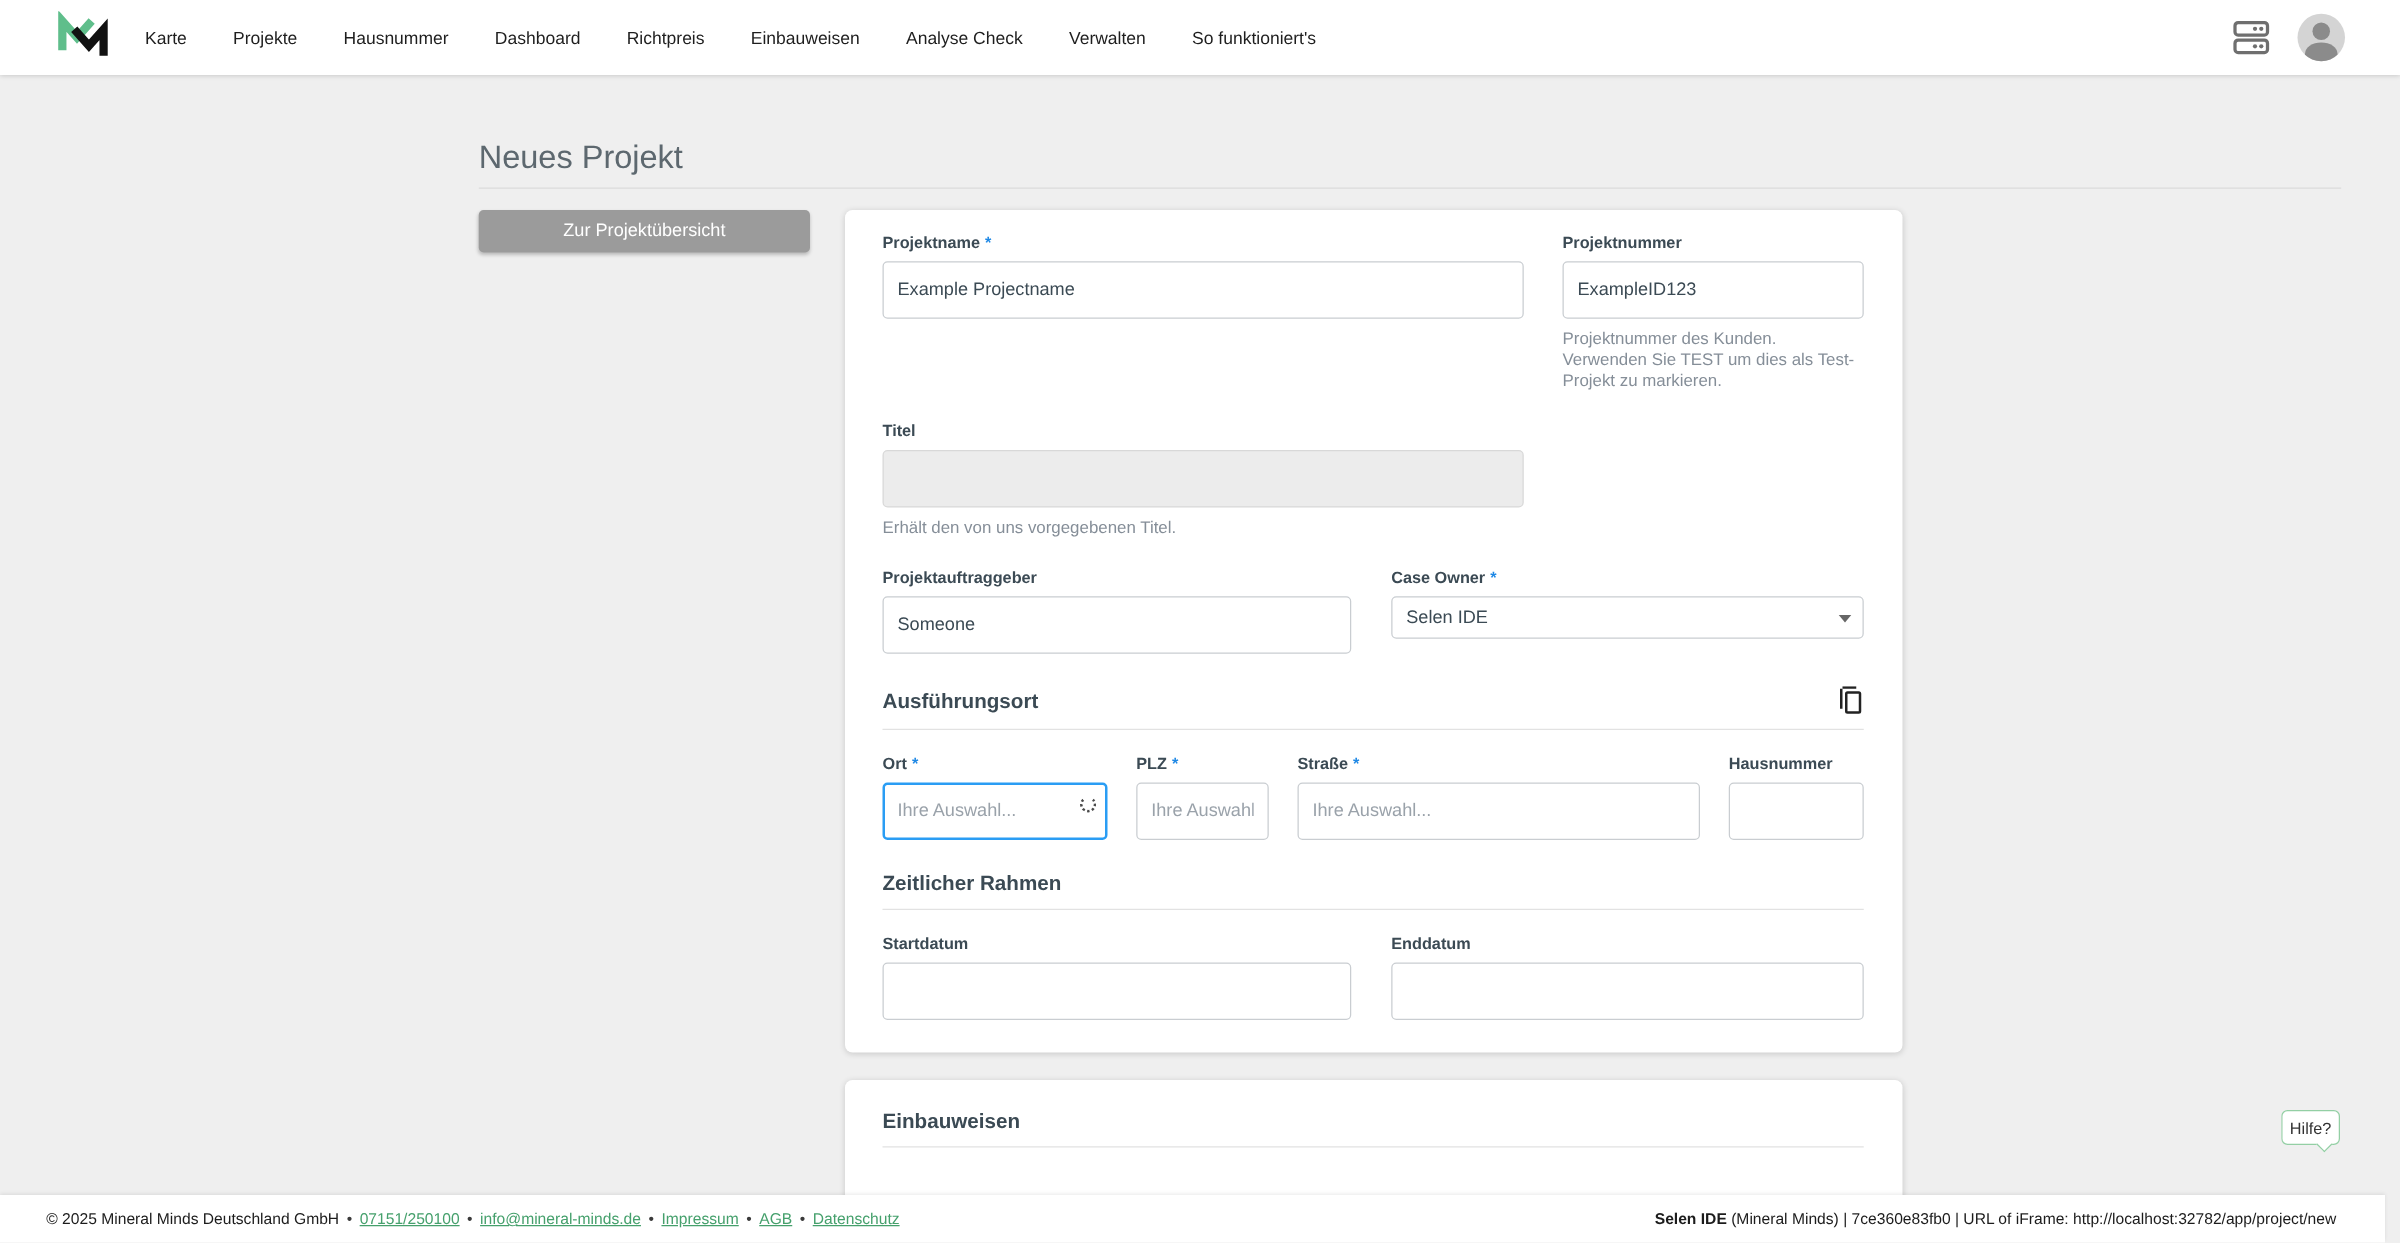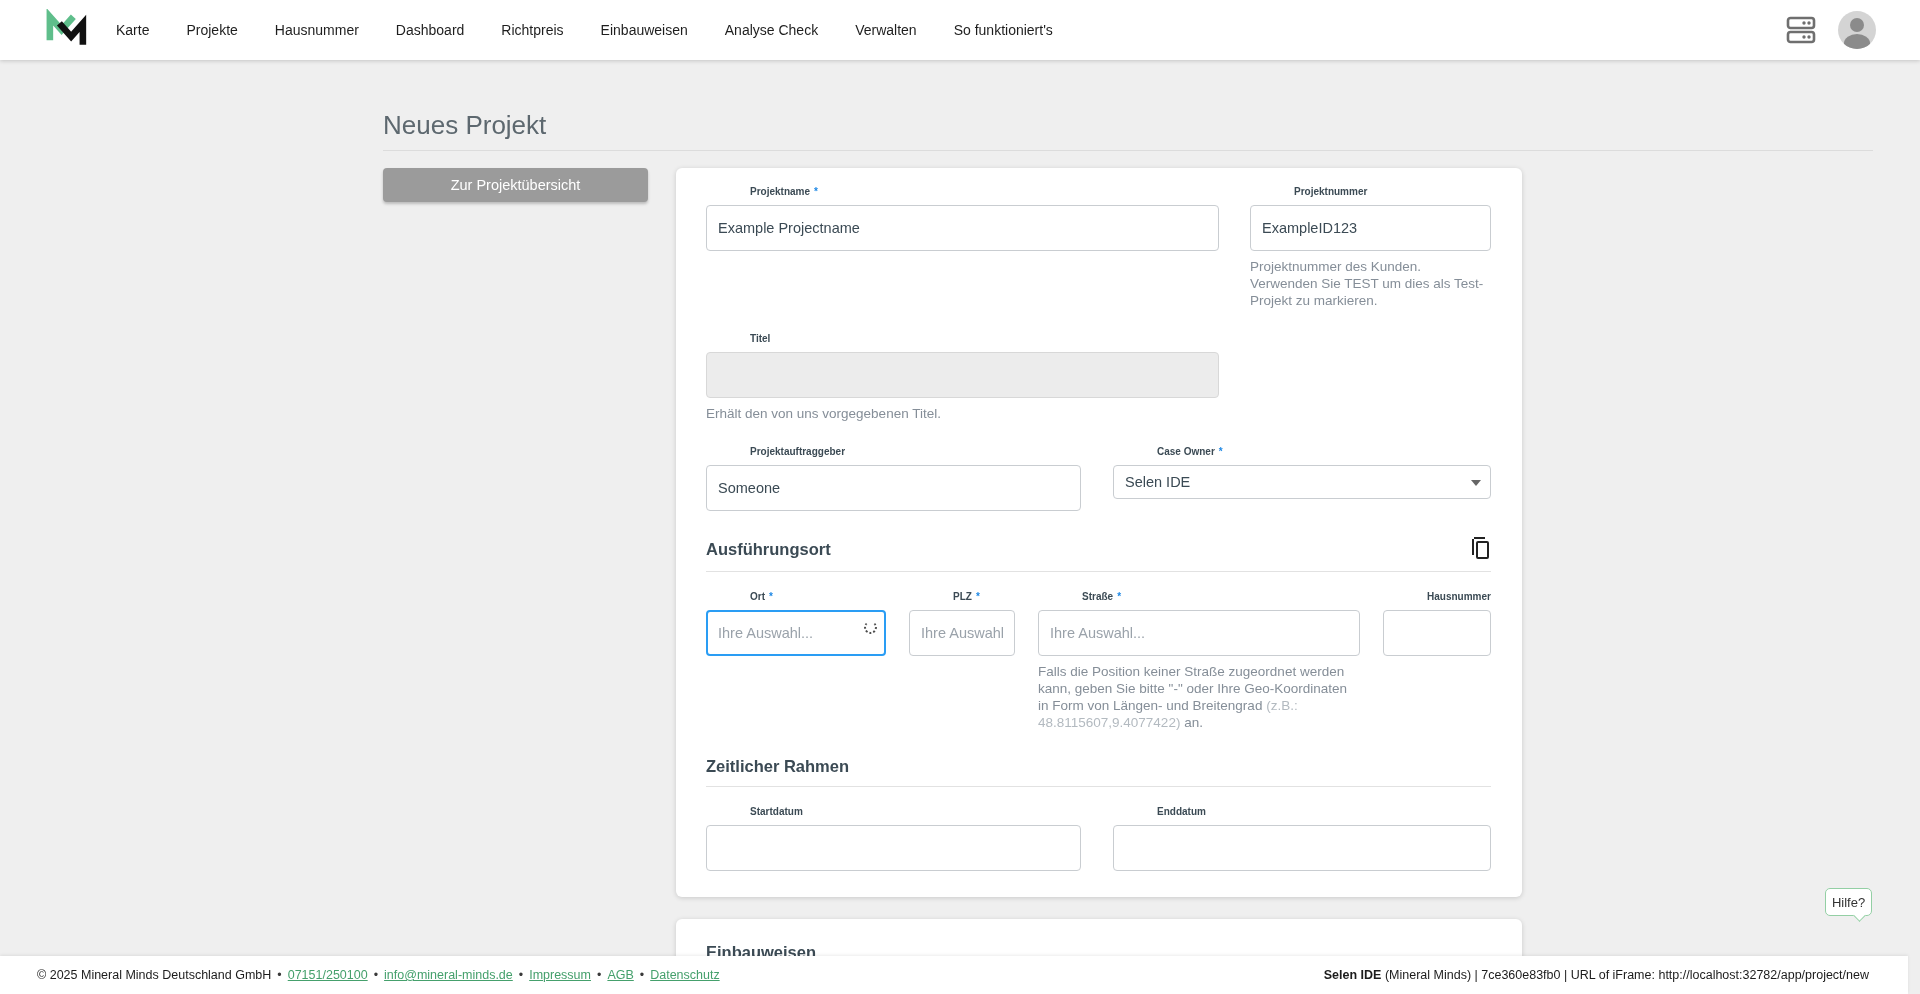--- a/index.html
+++ b/index.html
@@ -29,21 +29,21 @@
 
   .card { width:846px; background:#fff; border-radius:6px; box-shadow:0 1px 5px rgba(0,0,0,.16);
     padding:18px 31px 26px 30px; }
   .card2 { margin-top:22px; min-height:140px; }
 
   
   .frow { margin-bottom:24px; }
   .grid-main { display:grid; grid-template-columns:513px 241px; column-gap:31px; }
   .grid-half { display:grid; grid-template-columns:375px 378px; column-gap:32px; }
   .grid-addr { display:grid; grid-template-columns:180px 106px 322px 108px; column-gap:23px; }
-  .lbl { font-size:10px; font-weight:700; color:#3b4a54; margin-bottom:8px; display:block;margin-left:44px; }
+  .lbl { font-size:13px; font-weight:700; color:#3b4a54; margin-bottom:8px; display:block; }
   .req { color:#1e88e5; margin-left:4px; font-weight:700; }
   .inp { width:100%; height:46px; border:1px solid #c9cdd1; border-radius:4px; padding:0 11px;
     font-size:14.5px; color:#3b4a54; font-family:inherit; background:#fff; outline:none; }
   .inp::placeholder { color:#9aa2aa; }
   .inp:disabled, .inp.disabled { background:#ececec; border-color:#d8d8d8; }
   .inp.focused { border:2px solid #2a9df4; padding:0 10px; }
   .hint { font-size:13.5px; color:#858e98; line-height:17px; margin-top:7px; }
   .hint .light { color:#b3bac0; }
   .field { position:relative; }
   .spinner { position:absolute; right:9px; top:11px; width:13px; height:13px; border-radius:50%;
@@ -180,21 +180,20 @@
                 <span class="spinner"></span>
               </div>
             </div>
             <div>
               <label class="lbl"><span>PLZ</span><span class="req">*</span></label>
               <input class="inp" type="text" placeholder="Ihre Auswahl..." style="">
             </div>
             <div>
               <label class="lbl"><span>Straße</span><span class="req">*</span></label>
               <input class="inp" type="text" placeholder="Ihre Auswahl..." style="">
-              <div class="hint"><span>Falls die Position keiner Straße zugeordnet werden kann, geben Sie bitte "-" oder Ihre Geo-Koordinaten in Form von Längen- und Breitengrad </span><span class="light">(z.B.: 48.8115607,9.4077422)</span><span> an.</span></div>
             </div>
             <div>
               <label class="lbl">Hausnummer</label>
               <input class="inp" type="text" style="">
             </div>
           </div>
 
           <div class="section-head">
             <span class="section-title">Zeitlicher Rahmen</span>
           </div>

